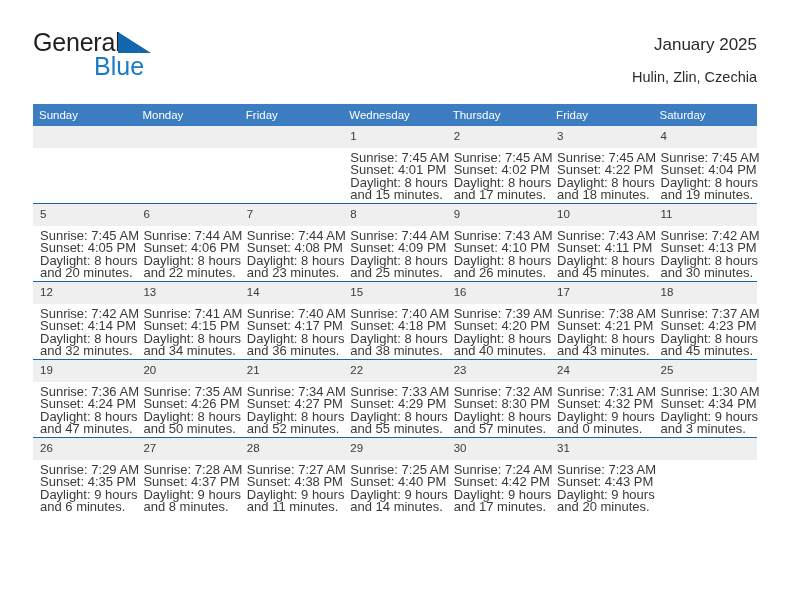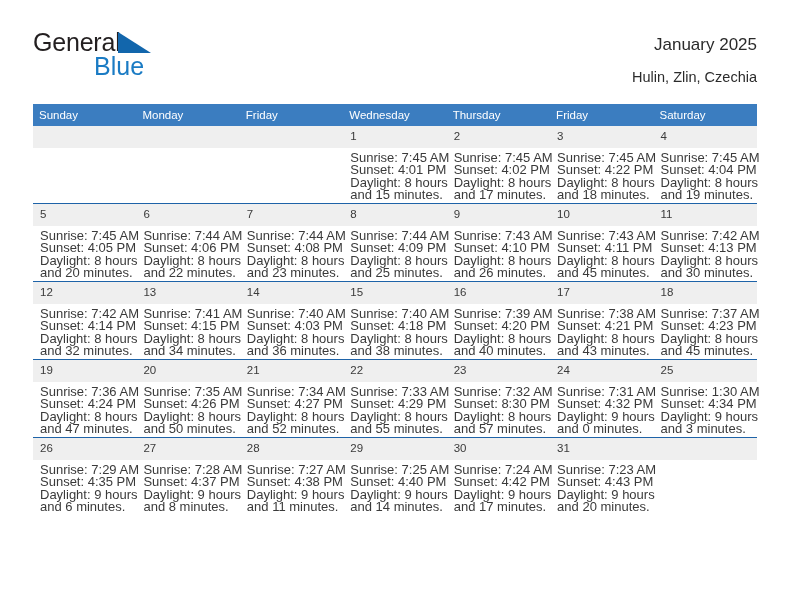--- a/index.html
+++ b/index.html
@@ -299,21 +299,21 @@
               <div>Sunrise: 7:41 AM</div>
               <div>Sunset: 4:15 PM</div>
               <div>Daylight: 8 hours</div>
               <div>and 34 minutes.</div>
             </div>
           </td>
           <td class="">
             <span class="daynum">14</span>
             <div class="info">
               <div>Sunrise: 7:40 AM</div>
-              <div>Sunset: 4:03 PM</div>
+              <div>Sunset: 4:17 PM</div>
               <div>Daylight: 8 hours</div>
               <div>and 36 minutes.</div>
             </div>
           </td>
           <td class="">
             <span class="daynum">15</span>
             <div class="info">
               <div>Sunrise: 7:40 AM</div>
               <div>Sunset: 4:18 PM</div>
               <div>Daylight: 8 hours</div>

